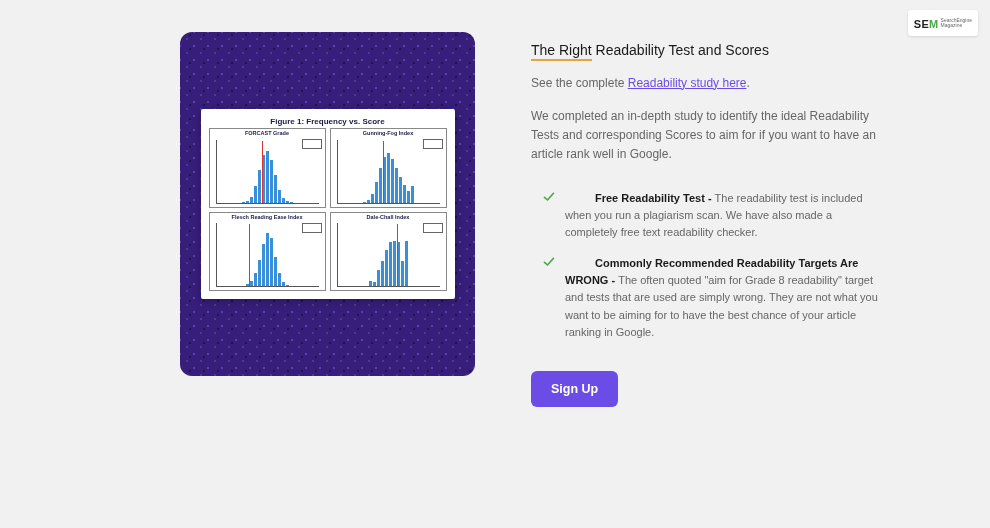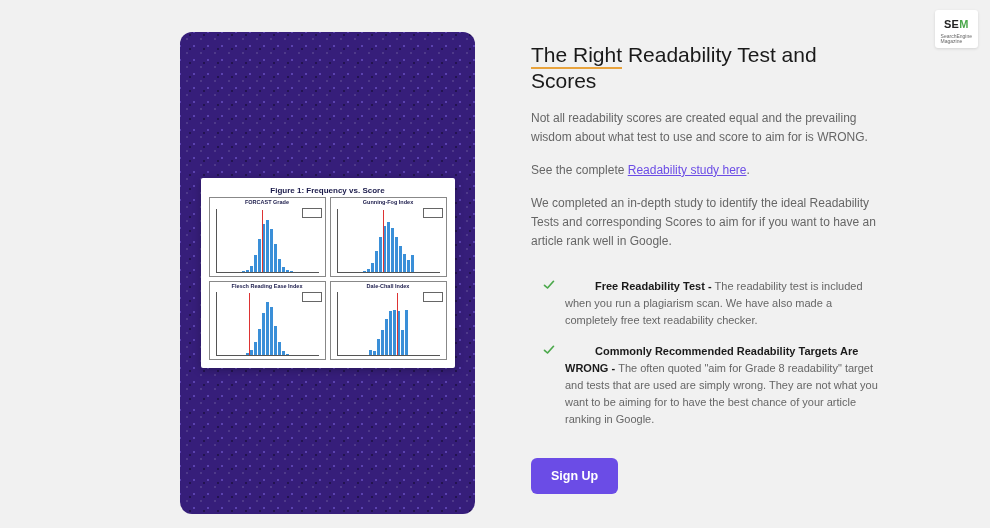--- a/index.html
+++ b/index.html
@@ -12,21 +12,21 @@
     overflow:hidden;
   }
   .container {
     display:flex;
     padding:32px 80px 24px 180px;
     gap:56px;
     align-items:flex-start;
   }
   
   .purple-card {
-    width:295px; height:482px;
+    width:295px; height:344px;
     background:#361e7a;
     border-radius:12px;
     position:relative;
     flex-shrink:0;
     overflow:hidden;
     display:flex;
     align-items:center;
     justify-content:center;
   }
   .dots {
@@ -93,21 +93,21 @@
     border:0.5px solid #666;
     background:#fff;
   }
   .mini-plot::before {
     content:""; position:absolute; left:6px; right:6px; bottom:3px; top:3px;
     border-left:0.5px solid #555; border-bottom:0.5px solid #555;
   }
   
   .content { flex:1; padding-top:10px; max-width:350px; }
   h2 {
-    font-size:21px;
+    font-size:14px;
     font-weight:500;
     margin-bottom:14px;
     line-height:1.25;
   }
   .underline-yellow {
     border-bottom:2px solid #e8a33d;
     padding-bottom:1px;
   }
   .para {
     font-size:12px;
@@ -149,21 +149,20 @@
   .sem-badge {
     position:absolute;
     top:10px; right:12px;
     background:#fff;
     border-radius:3px;
     padding:4px 6px;
     display:flex;
     align-items:center;
     gap:2px;
     box-shadow:0 1px 3px rgba(0,0,0,.12);
-    flex-direction:column;
   }
   .sem-text { font-weight:800; font-size:11px; letter-spacing:.3px; }
   .sem-s, .sem-e { color:#222; }
   .sem-m { color:#4aa84a; }
   .sem-sub { font-size:5px; color:#666; line-height:1; }
 </style>
 </head>
 <body>
 
 <div class="sem-badge">
@@ -259,21 +258,20 @@
             <div class="legend-box"></div>
           </div>
         </div>
     </div>
   </div>
 
   <div class="content">
     <h2>
       <span class="underline-yellow">The Right</span><span> Readability Test and Scores</span>
     </h2>
-    <p class="para">Not all readability scores are created equal and the prevailing wisdom about what test to use and score to aim for is WRONG.</p>
     <p class="para">
       <span>See the complete </span><a class="link">Readability study here</a><span>.</span>
     </p>
     <p class="para">We completed an in-depth study to identify the ideal Readability Tests and corresponding Scores to aim for if you want to have an article rank well in Google.</p>
 
     <div class="bullets">
         <div class="bullet">
           <svg class="check" viewBox="0 0 16 16">
             <path d="M2 8.5 L6 12 L14 3" stroke="#4aa84a" stroke-width="2.2" fill="none" stroke-linecap="round" stroke-linejoin="round"></path>
           </svg>

